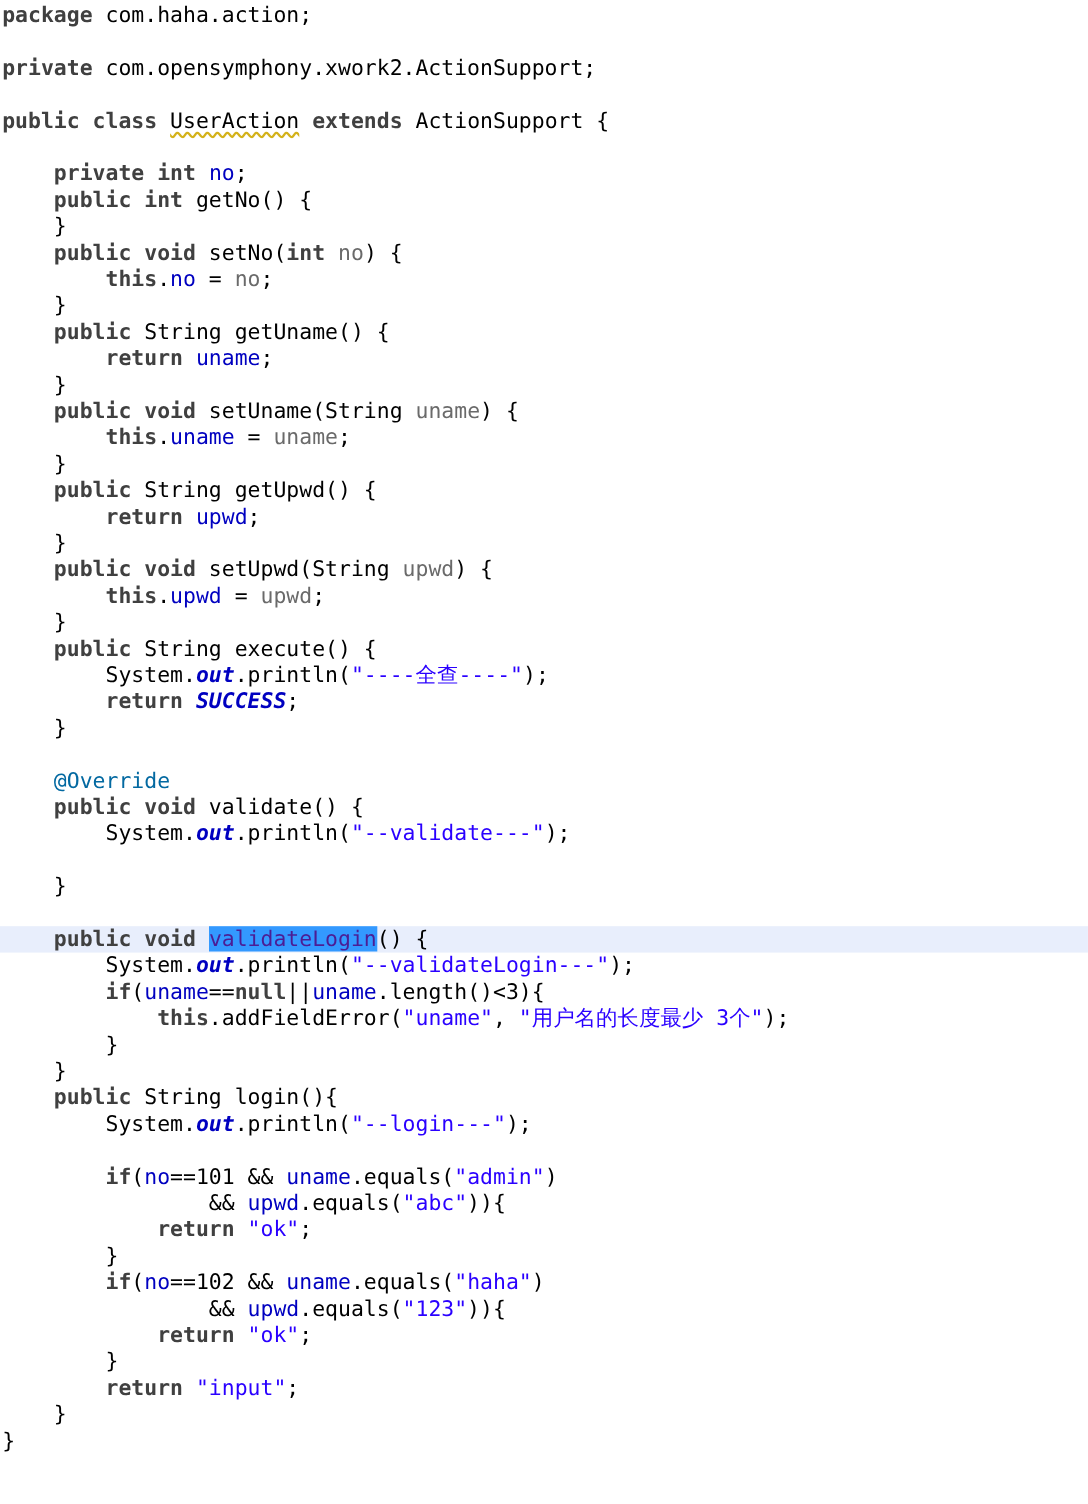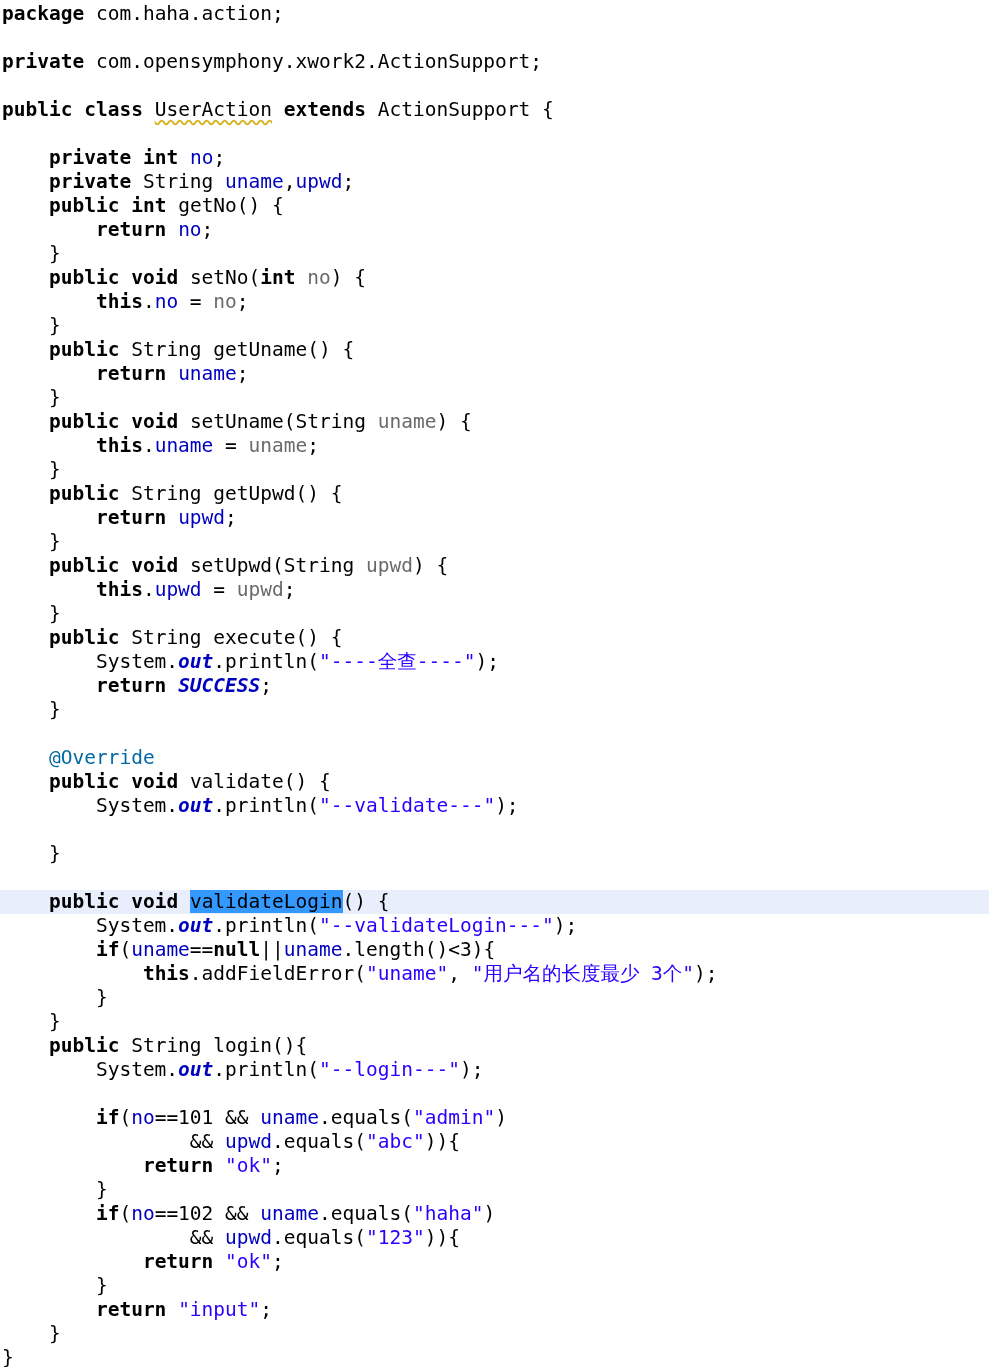--- a/index.html
+++ b/index.html
@@ -30,57 +30,55 @@
     white-space: pre;
     padding-left: 2px;
     color: #000000;
     letter-spacing: 0px;
   }
   .line.current {
     background: #e8eefc;
   }
 
   
-  .kw       { color: #000000; font-weight: bold; }
+  .kw       { color: #404040; font-weight: bold; }
   .fld      { color: #0000c0; }
   .param    { color: #6a6a6a; }
   .str      { color: #2a00ff; }
   .stat     { color: #0000c0; font-weight: bold; font-style: italic; }
   .ann      { color: #0369a1; }
   .plain    { color: #000000; }
 
   
   .warn {
     text-decoration: underline wavy #d4b21a;
     text-decoration-skip-ink: none;
     text-underline-offset: 3px;
   }
 
   
   .sel {
     background: #3399ff;
-    color: #000000;
+    color: #4c1d95;
     font-weight: normal;
   }
 </style>
 </head>
 <body>
 
 <div id="editor">
   <div id="code-surface">
       <div class="line"><span class="kw">package</span><span class="plain"> com.haha.action;</span></div>
       <div class="line">&nbsp;</div>
       <div class="line"><span class="kw">private</span><span class="plain"> com.opensymphony.xwork2.ActionSupport;</span></div>
       <div class="line">&nbsp;</div>
       <div class="line"><span class="kw">public</span><span class="plain"> </span><span class="kw">class</span><span class="plain"> </span><span class="plain warn">UserAction</span><span class="plain"> </span><span class="kw">extends</span><span class="plain"> ActionSupport {</span></div>
       <div class="line">&nbsp;</div>
       <div class="line"><span class="plain">    </span><span class="kw">private</span><span class="plain"> </span><span class="kw">int</span><span class="plain"> </span><span class="fld">no</span><span class="plain">;</span></div>
-      <div class="line"><span class="plain">    </span><span class="kw">private</span><span class="plain"> String </span><span class="fld">uname</span><span class="plain">,</span><span class="fld">upwd</span><span class="plain">;</span></div>
       <div class="line"><span class="plain">    </span><span class="kw">public</span><span class="plain"> </span><span class="kw">int</span><span class="plain"> getNo() {</span></div>
-      <div class="line"><span class="plain">        </span><span class="kw">return</span><span class="plain"> </span><span class="fld">no</span><span class="plain">;</span></div>
       <div class="line"><span class="plain">    }</span></div>
       <div class="line"><span class="plain">    </span><span class="kw">public</span><span class="plain"> </span><span class="kw">void</span><span class="plain"> setNo(</span><span class="kw">int</span><span class="plain"> </span><span class="param">no</span><span class="plain">) {</span></div>
       <div class="line"><span class="plain">        </span><span class="kw">this</span><span class="plain">.</span><span class="fld">no</span><span class="plain"> = </span><span class="param">no</span><span class="plain">;</span></div>
       <div class="line"><span class="plain">    }</span></div>
       <div class="line"><span class="plain">    </span><span class="kw">public</span><span class="plain"> String getUname() {</span></div>
       <div class="line"><span class="plain">        </span><span class="kw">return</span><span class="plain"> </span><span class="fld">uname</span><span class="plain">;</span></div>
       <div class="line"><span class="plain">    }</span></div>
       <div class="line"><span class="plain">    </span><span class="kw">public</span><span class="plain"> </span><span class="kw">void</span><span class="plain"> setUname(String </span><span class="param">uname</span><span class="plain">) {</span></div>
       <div class="line"><span class="plain">        </span><span class="kw">this</span><span class="plain">.</span><span class="fld">uname</span><span class="plain"> = </span><span class="param">uname</span><span class="plain">;</span></div>
       <div class="line"><span class="plain">    }</span></div>

